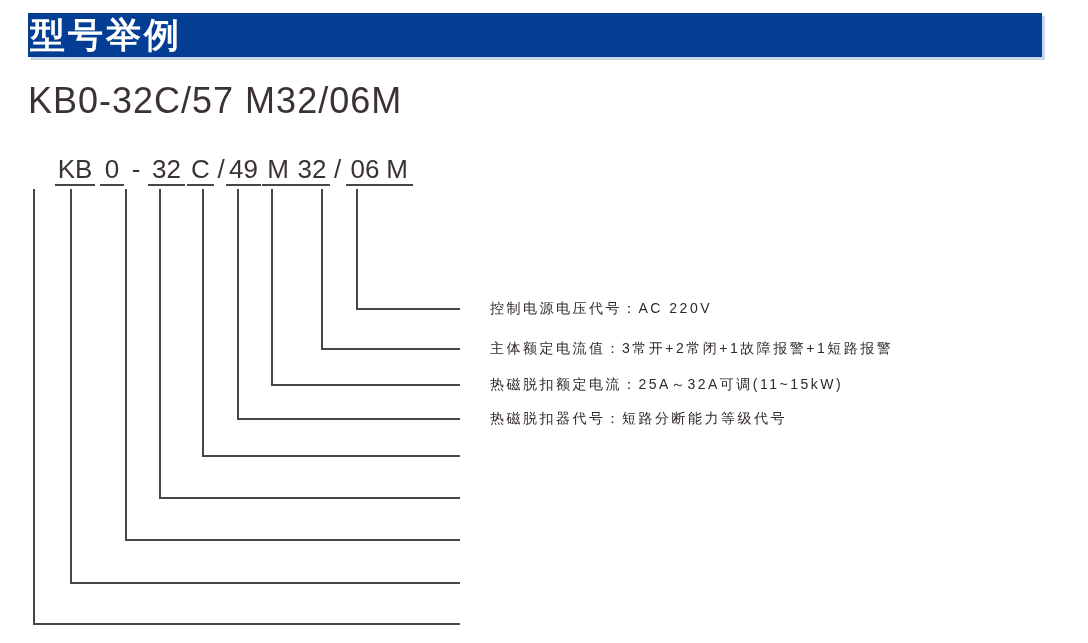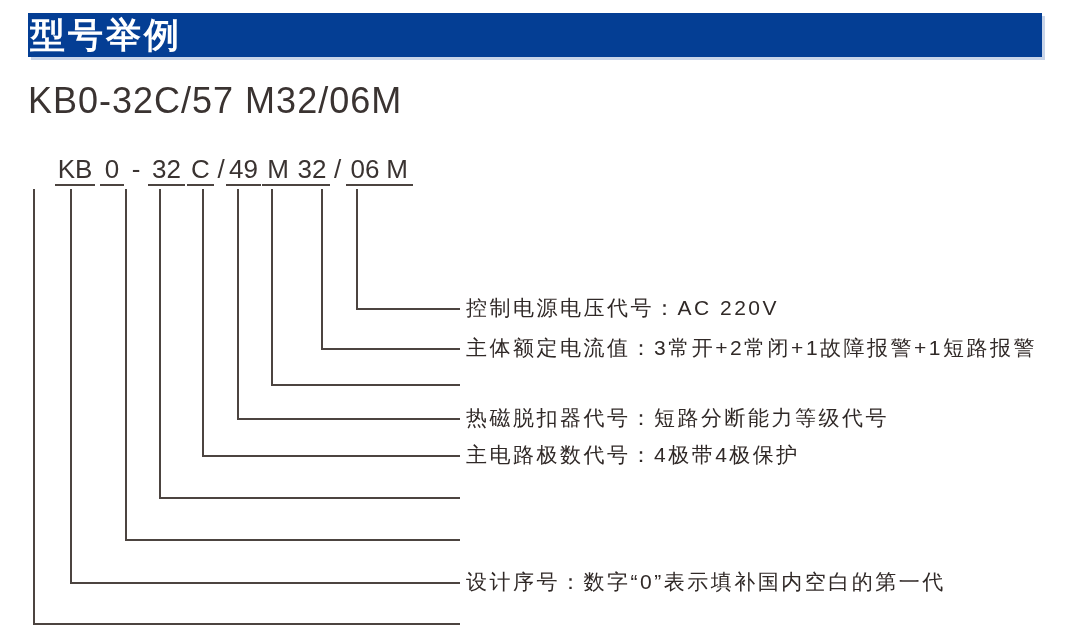--- a/index.html
+++ b/index.html
@@ -38,22 +38,22 @@
     text-align:center;
     color:#3a3331;
     white-space:nowrap;
     margin-left:40px;
   }
   .seg-code{border-bottom:2px solid #4c4440;}
   .vline,.hline{position:absolute;background:#4c4440;}
   .vline{width:2px;}
   .hline{height:2px;}
   .diagram-label{
-    position:absolute;left:466px;
-    font-size:21px;line-height:28px;
+    position:absolute;left:490px;
+    font-size:14px;line-height:28px;
     letter-spacing:2.5px;
     color:#302927;
     white-space:nowrap;
   }
 </style>
 </head>
 <body>
 
 <div class="page">
 
@@ -98,17 +98,16 @@
   <div class="hline" style="left:125px;top:539px;width:335px"></div>
 
   <div class="vline" style="left:70px;top:189px;height:395px"></div>
   <div class="hline" style="left:70px;top:582px;width:390px"></div>
 
   <div class="vline" style="left:33px;top:189px;height:436px"></div>
   <div class="hline" style="left:33px;top:623px;width:427px"></div>
 
   <div class="diagram-label" style="top:294px">控制电源电压代号：AC 220V</div>
   <div class="diagram-label" style="top:334px">主体额定电流值：3常开+2常闭+1故障报警+1短路报警</div>
+  <div class="diagram-label" style="top:370px">热磁脱扣额定电流：25A～32A可调(11~15kW)</div>
   <div class="diagram-label" style="top:404px">热磁脱扣器代号：短路分断能力等级代号</div>
-  <div class="diagram-label" style="top:441px">主电路极数代号：4极带4极保护</div>
-  <div class="diagram-label" style="top:568px">设计序号：数字“0”表示填补国内空白的第一代</div>
 
 </div>
 
 </body></html>

